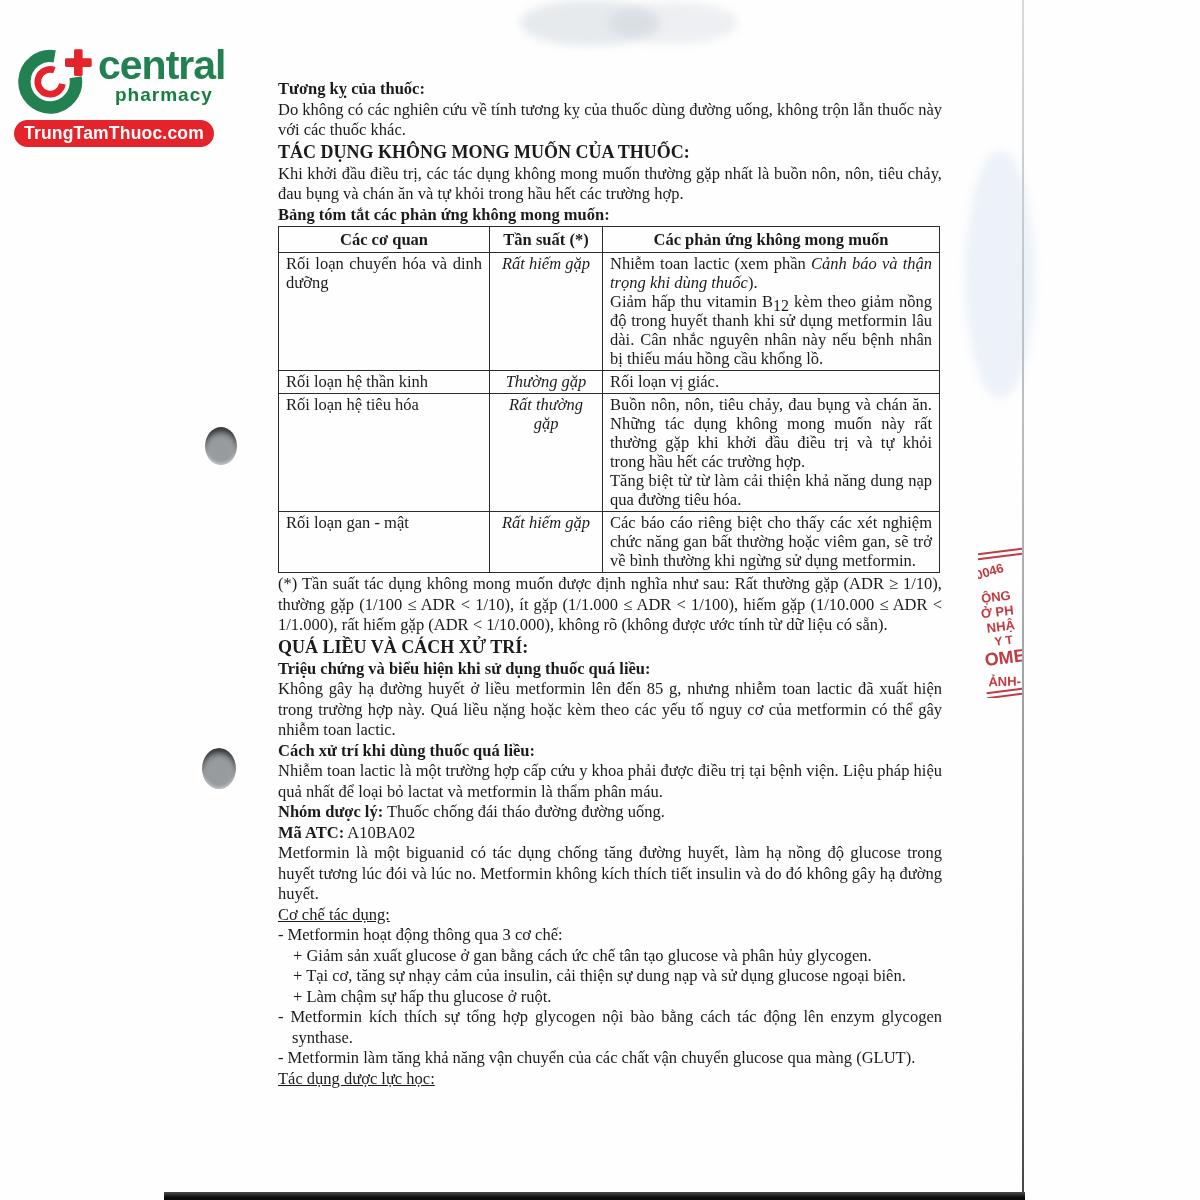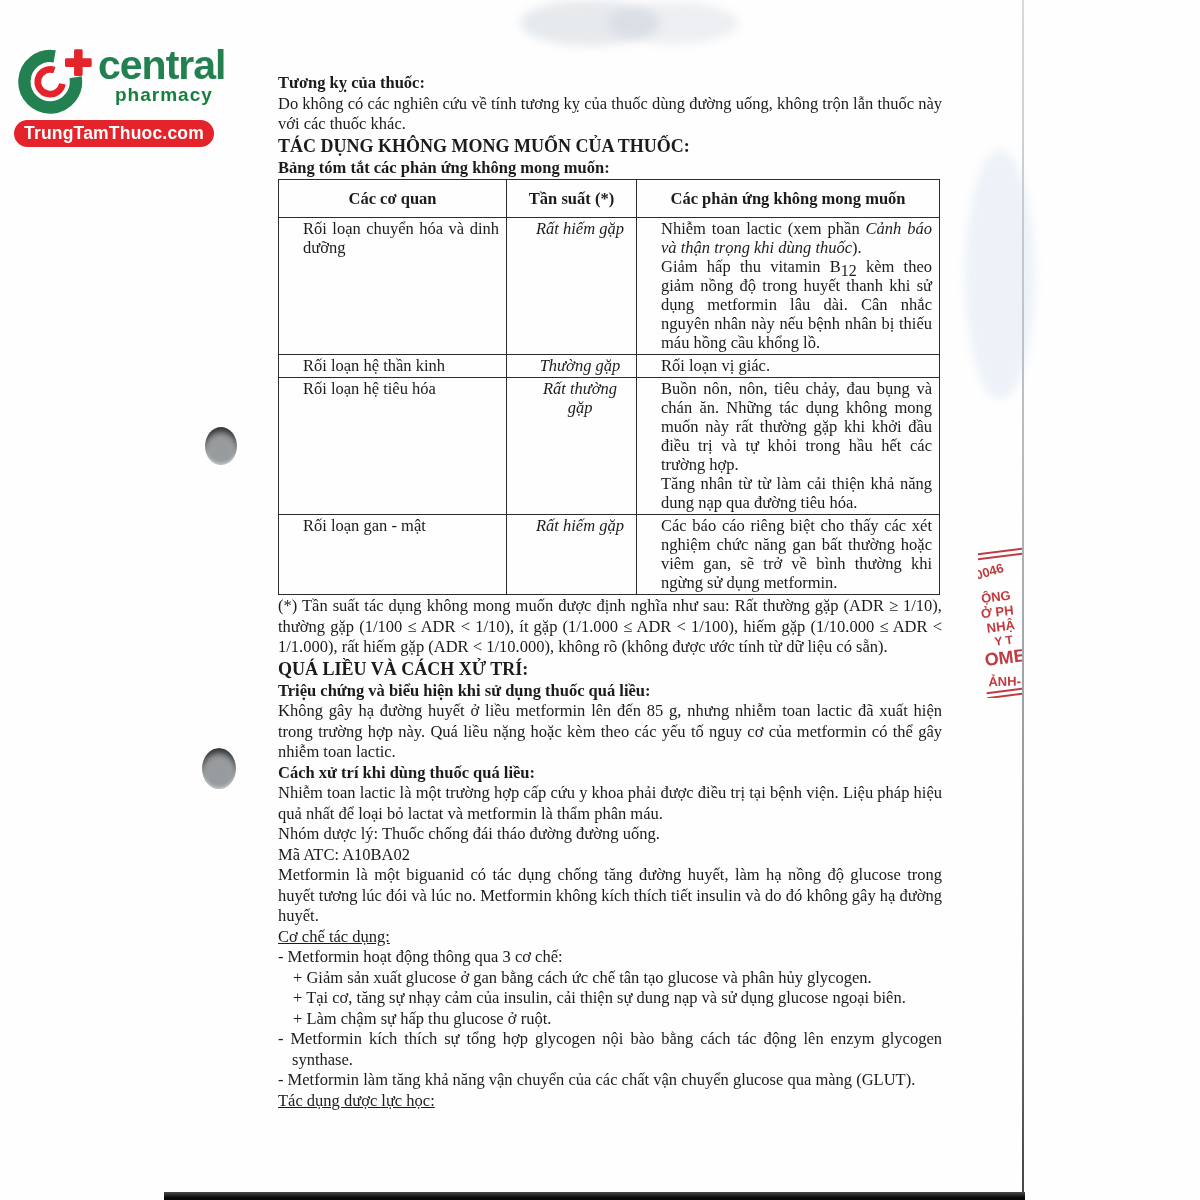--- a/index.html
+++ b/index.html
@@ -47,35 +47,35 @@
   .stamp-line{position:absolute;left:0;width:70px;height:2px;background:#c03a40;}
   .stamp-frag{position:absolute;white-space:nowrap;line-height:1;}
 
   
   .smudge{position:absolute;border-radius:50%;filter:blur(5px);}
   .smudge-a{left:520px;top:0px;width:140px;height:46px;background:rgba(176,188,200,.30);}
   .smudge-b{left:608px;top:2px;width:130px;height:42px;background:rgba(176,188,200,.22);}
   .smudge-c{left:965px;top:150px;width:70px;height:250px;background:rgba(205,222,238,.35);}
 
   
-  .content{position:absolute;left:278px;top:73px;width:664px;font-size:16.5px;line-height:20.5px;text-align:justify;}
+  .content{position:absolute;left:278px;top:79px;width:664px;font-size:16.5px;line-height:20.5px;text-align:justify;}
   p{margin:0;}
-  .b{font-weight:normal;}
+  .b{font-weight:bold;}
   .big-head{font-weight:bold;font-size:18px;line-height:23px;text-align:left;}
   .sub-head{font-weight:bold;text-align:left;}
   .u-head{text-decoration:underline;text-align:left;}
   .mech-dash{padding-left:14px;text-indent:-14px;font-family:Liberation Serif, serif;}
   .mech-plus{padding-left:15px;}
 
   
   table.adr{border-collapse:collapse;width:662px;margin:1px 0 1px 0;
     font-size:16.5px;line-height:19px;}
   table.adr,.adr th,.adr td{border:1.6px solid #2b2b2b;}
-  .adr th{font-weight:bold;text-align:center;padding:8px 4px;line-height:21px;}
-  .adr td{vertical-align:top;padding:1px 7px 2px 24px;}
+  .adr th{font-weight:bold;text-align:center;padding:2px 4px;line-height:21px;}
+  .adr td{vertical-align:top;padding:1px 7px 2px 7px;}
   .adr td.organ{width:196px;text-align:justify;}
   .adr td.freq{width:98px;text-align:center;font-style:italic;}
   .adr td.react{text-align:justify;}
   .adr sub{font-size:16px;line-height:0;}
 </style>
 </head>
 <body>
 
 <div class="scan-page">
 
@@ -122,20 +122,21 @@
 
   <div class="edge-line"></div>
   <div class="bottom-bar"></div>
 
   <div class="content">
 
     <p class="sub-head">Tương kỵ của thuốc:</p>
     <p>Do không có các nghiên cứu về tính tương kỵ của thuốc dùng đường uống, không trộn lẫn thuốc này với các thuốc khác.</p>
 
     <p class="big-head">TÁC DỤNG KHÔNG MONG MUỐN CỦA THUỐC:</p>
+    <p>Khi khởi đầu điều trị, các tác dụng không mong muốn thường gặp nhất là buồn nôn, nôn, tiêu chảy, đau bụng và chán ăn và tự khỏi trong hầu hết các trường hợp.</p>
 
     <p class="sub-head">Bảng tóm tắt các phản ứng không mong muốn:</p>
 
     <table class="adr">
       <tbody>
       <tr>
         <th>Các cơ quan</th>
         <th>Tần suất (*)</th>
         <th>Các phản ứng không mong muốn</th>
       </tr>
@@ -154,21 +155,21 @@
       <tr>
         <td class="organ">Rối loạn hệ thần kinh</td>
         <td class="freq">Thường gặp</td>
         <td class="react">Rối loạn vị giác.</td>
       </tr>
       <tr>
         <td class="organ">Rối loạn hệ tiêu hóa</td>
         <td class="freq">Rất thường gặp</td>
         <td class="react">
           <p>Buồn nôn, nôn, tiêu chảy, đau bụng và chán ăn. Những tác dụng không mong muốn này rất thường gặp khi khởi đầu điều trị và tự khỏi trong hầu hết các trường hợp.</p>
-          <p>Tăng nhân từ từ làm cải thiện khả năng dung nạp qua đường tiêu hóa.</p>
+          <p>Tăng biệt từ từ làm cải thiện khả năng dung nạp qua đường tiêu hóa.</p>
         </td>
       </tr>
       <tr>
         <td class="organ">Rối loạn gan - mật</td>
         <td class="freq">Rất hiếm gặp</td>
         <td class="react">Các báo cáo riêng biệt cho thấy các xét nghiệm chức năng gan bất thường hoặc viêm gan, sẽ trở về bình thường khi ngừng sử dụng metformin.</td>
       </tr>
       </tbody>
     </table>
 

